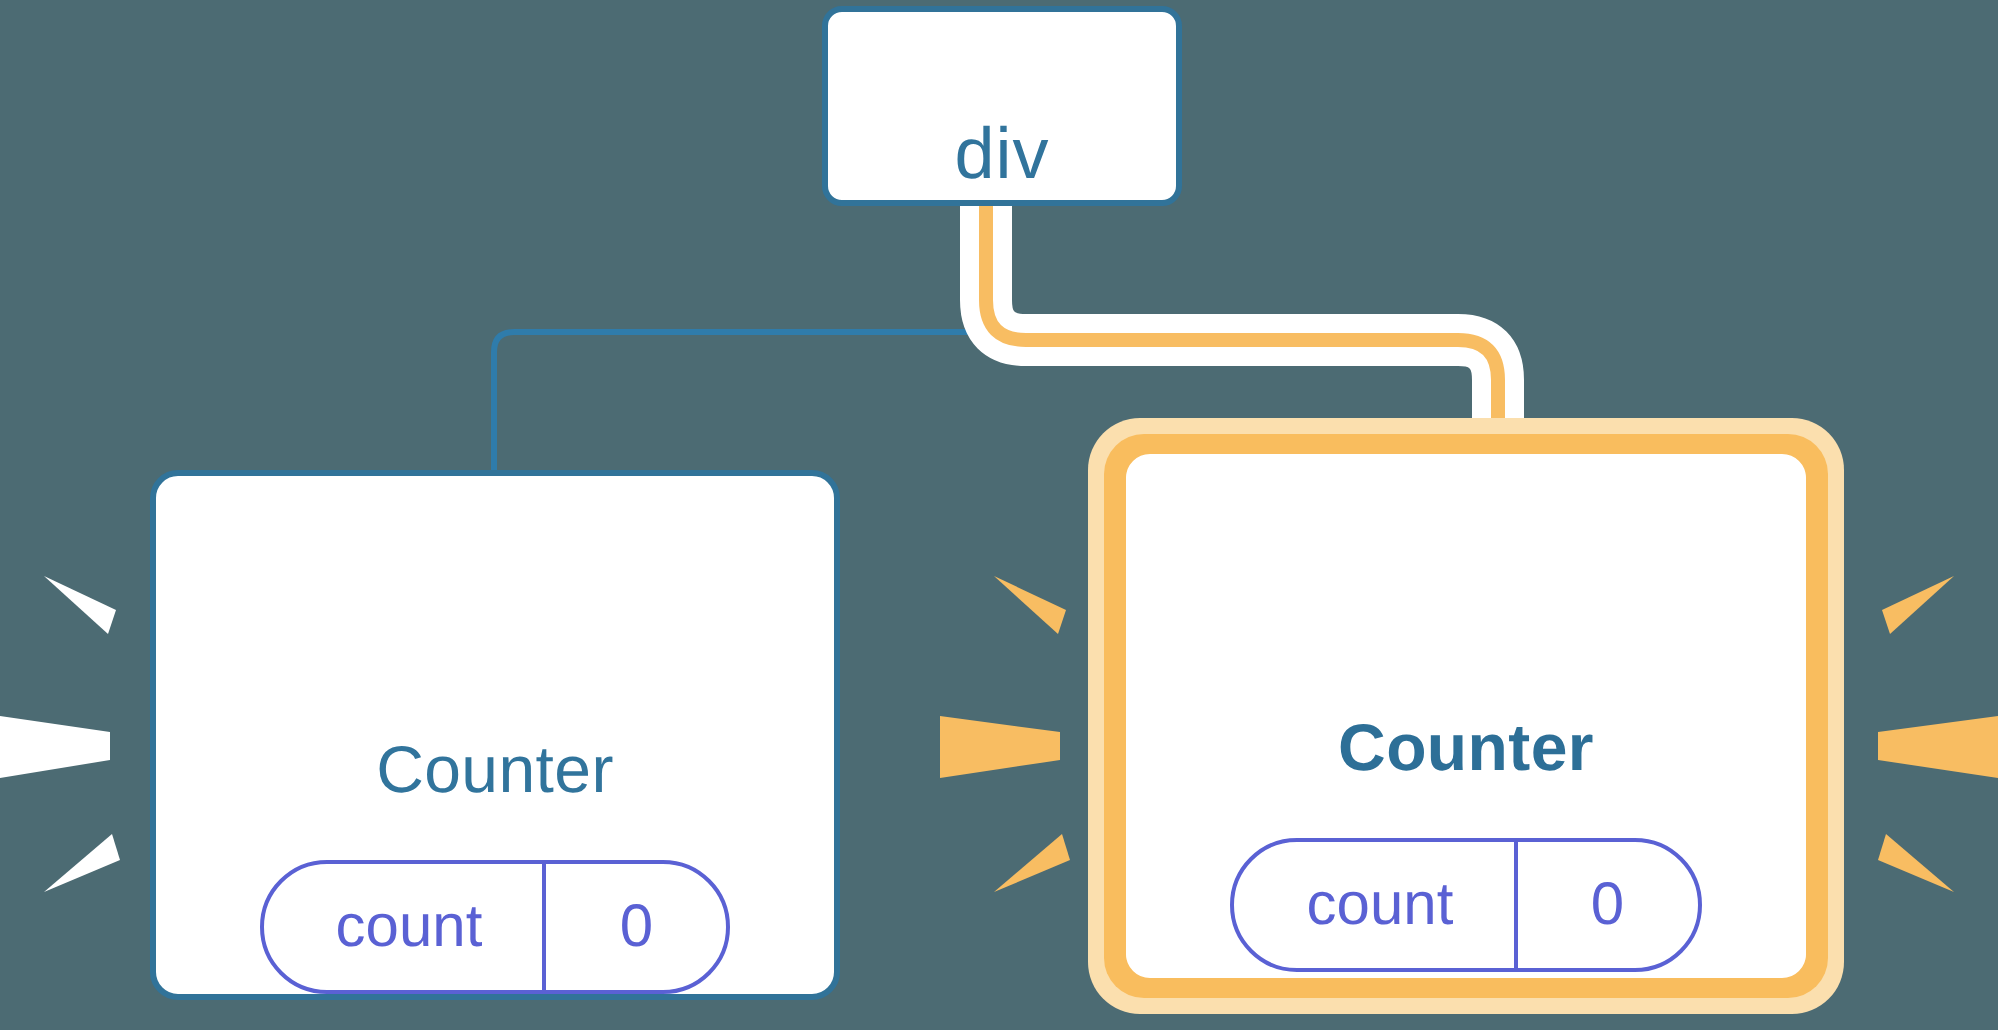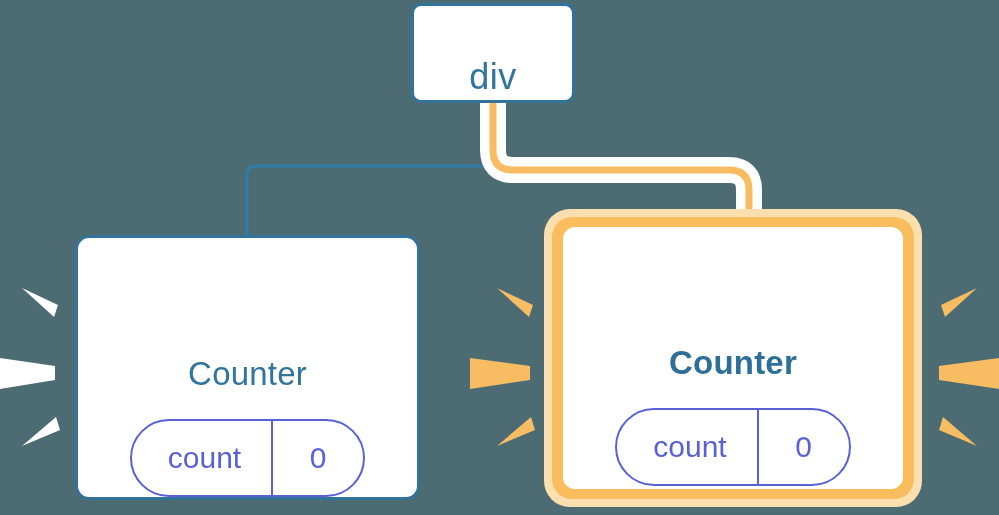--- a/index.html
+++ b/index.html
@@ -32,21 +32,21 @@
     box-sizing: border-box;
     display: flex;
     flex-direction: column;
     align-items: center;
   }
 
   
   .node-div {
     left: 411px;
     top: 3px;
-    width: 164px;
+    width: 180px;
     height: 100px;
     border: 3px solid #317399;
     border-radius: 10px;
     justify-content: center;
   }
   .node-div .node-title {
     font-size: 36px;
     color: #31749c;
     letter-spacing: 0.5px;
   }
@@ -110,21 +110,21 @@
   .node-title.bold {
     font-weight: bold;
     color: #2d6f97;
     margin-top: 44px;
     font-size: 33px;
   }
 
   
   .pill {
     margin-top: 26px;
-    height: 78px;
+    height: 67px;
     display: flex;
     align-items: stretch;
     border: 2px solid #5a61d4;
     border-radius: 40px;
     box-sizing: border-box;
     background: transparent;
   }
   .pill-key {
     display: flex;
     align-items: center;

